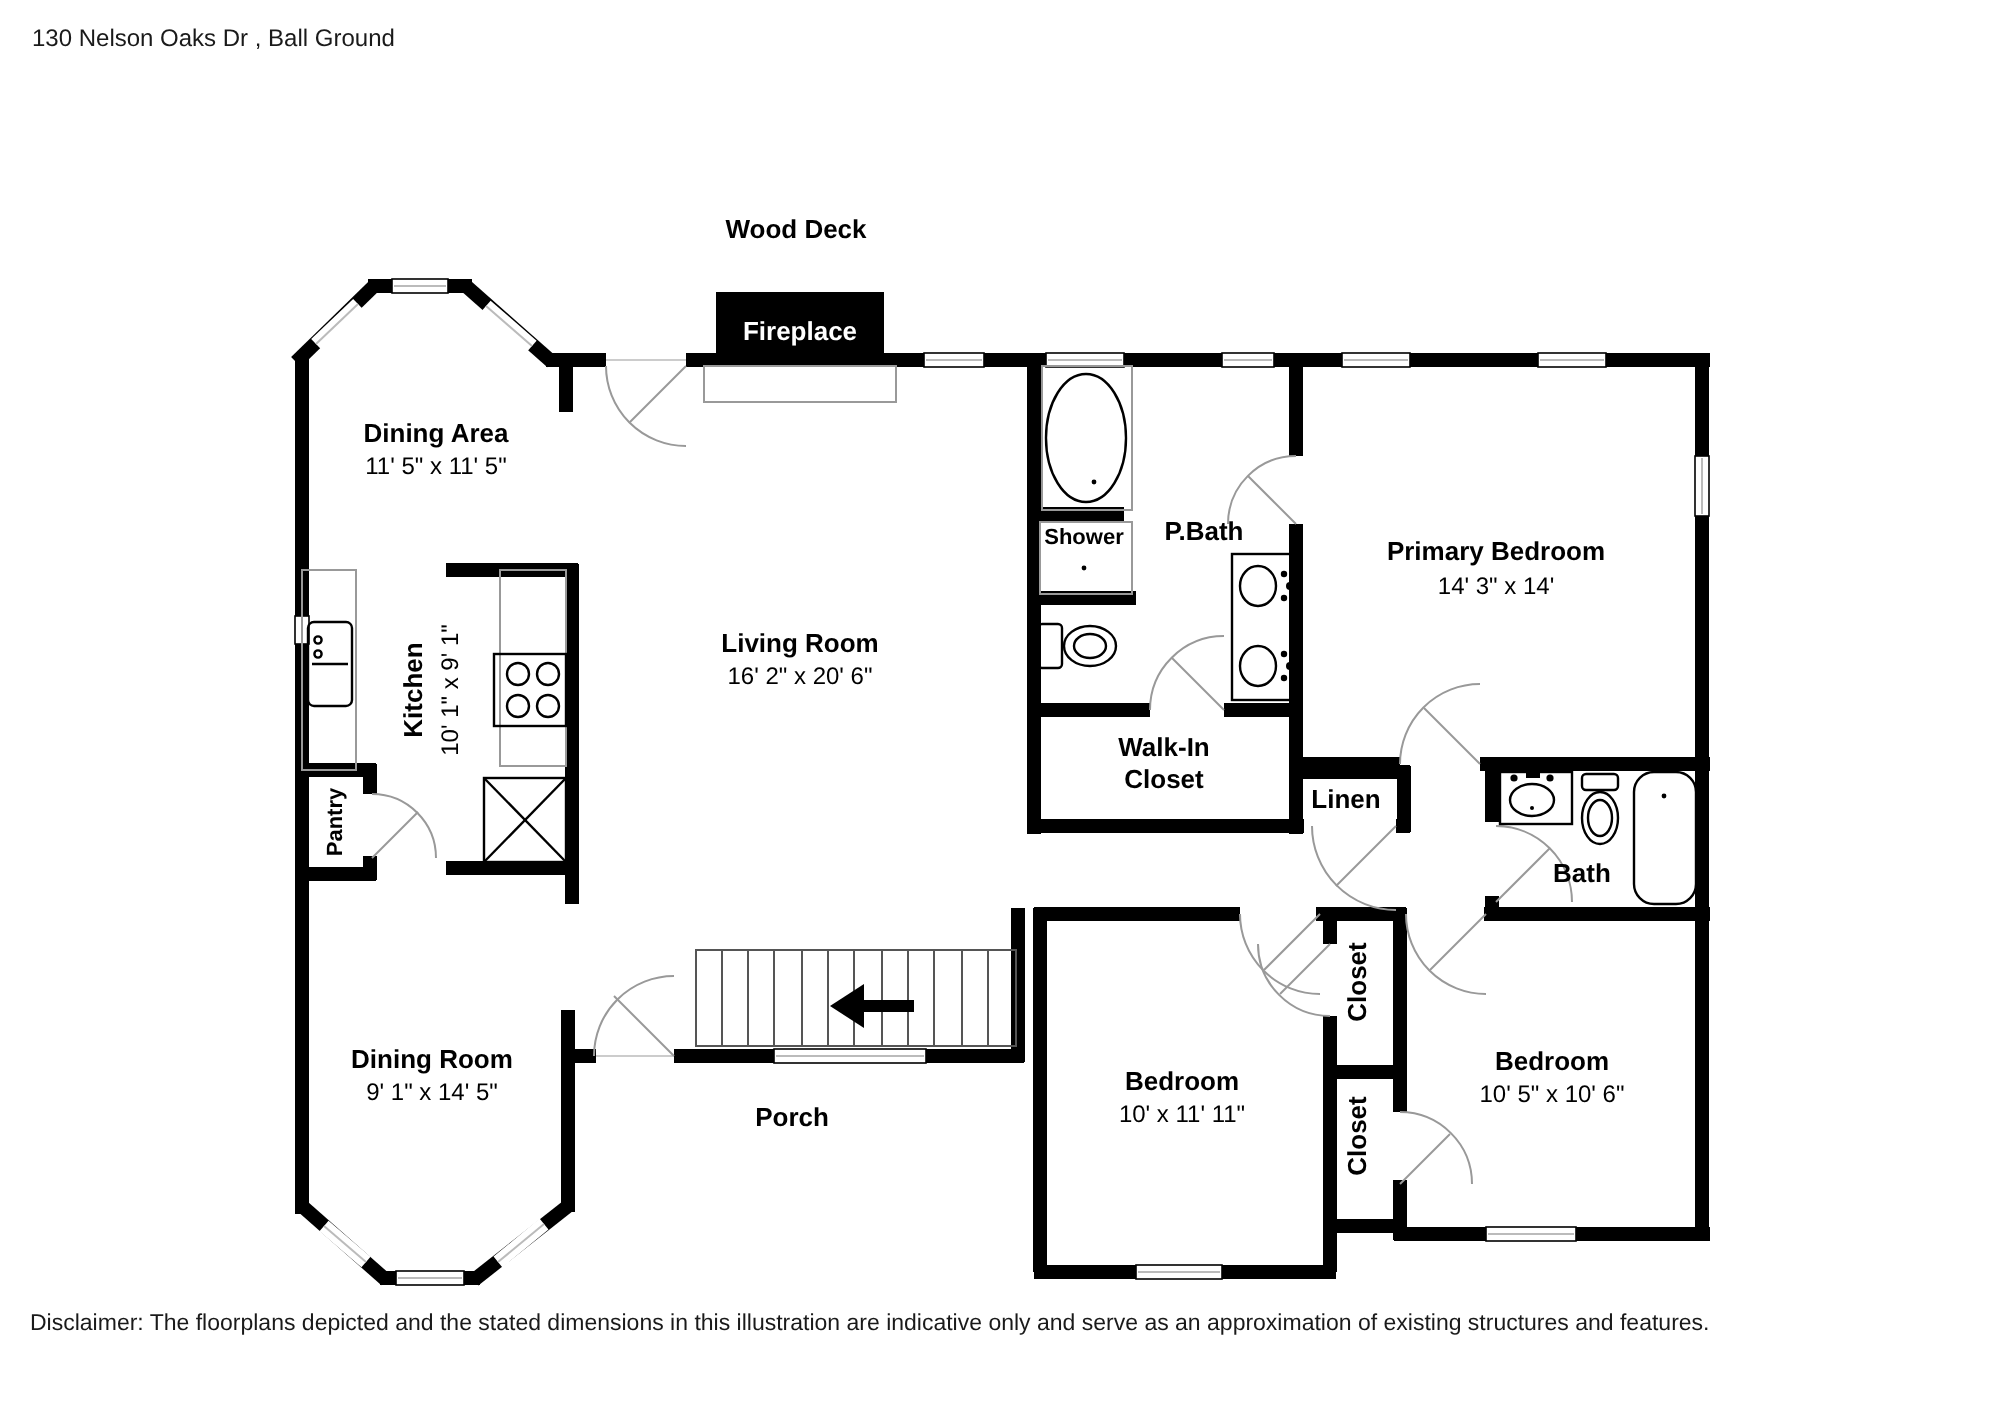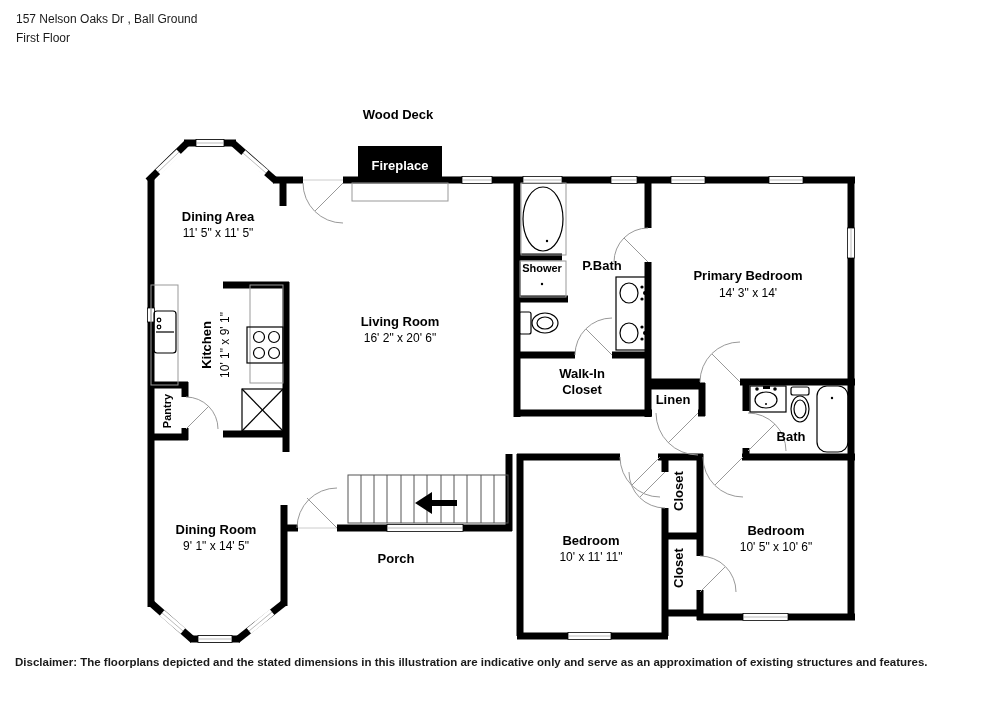--- a/index.html
+++ b/index.html
@@ -1,19 +1,19 @@
 <!DOCTYPE html>
 <html><head>
 <meta charset="utf-8">
 <style>
   html,body { margin:0; padding:0; background:#fff; }
   .page { position:relative; width:1000px; height:707px; background:#ffffff;
           font-family:"Liberation Sans", sans-serif; overflow:hidden; }
   .hdr { position:absolute; left:16px; top:10px; font-size:12px; color:#1a1a1a; line-height:19px; }
-  .ftr { position:absolute; left:15px; top:651px; font-size:11.5px; color:#1a1a1a; line-height:22px;font-weight:bold; }
+  .ftr { position:absolute; left:15px; top:651px; font-size:11.5px; color:#1a1a1a; line-height:22px; }
   svg { position:absolute; left:0; top:0; }
   .wall   { stroke:#000; stroke-width:7; fill:none; stroke-linecap:butt; }
   .stub   { stroke:#000; stroke-width:7; fill:none; }
   .cnt    { stroke:#999; stroke-width:1; fill:none; }
   .fix    { stroke:#000; stroke-width:1.2; fill:none; }
   .fixfill{ fill:#000; stroke:none; }
   .win    { fill:#fff; stroke:#000; stroke-width:0.8; }
   .winc   { stroke:#bbb; stroke-width:1; }
   .winw   { stroke:#fff; stroke-width:7; }
   .door   { stroke:#999; stroke-width:1; fill:none; }
@@ -23,22 +23,21 @@
   .t-dim  { font:12px "Liberation Sans",sans-serif; text-anchor:middle; fill:#000; }
   .t-sm   { font:bold 11px "Liberation Sans",sans-serif; text-anchor:middle; fill:#000; }
   .t-wh   { font:bold 13px "Liberation Sans",sans-serif; text-anchor:middle; fill:#fff; }
 </style>
 </head>
 <body>
 
 <div class="page">
 
   <div class="hdr">
-    <div>157 Nelson Oaks Dr , Ball Ground</div>
-    <div>First Floor</div>
+    <div>130 Nelson Oaks Dr , Ball Ground</div>
   </div>
 
   <svg width="1000" height="707" viewBox="0 0 1000 707">
 
     <g>
 
       <line class="wall" x1="273" y1="180" x2="303" y2="180"></line>
       <line class="wall" x1="343" y1="180" x2="462" y2="180"></line>
       <line class="wall" x1="492" y1="180" x2="523" y2="180"></line>
       <line class="wall" x1="562" y1="180" x2="611" y2="180"></line>

